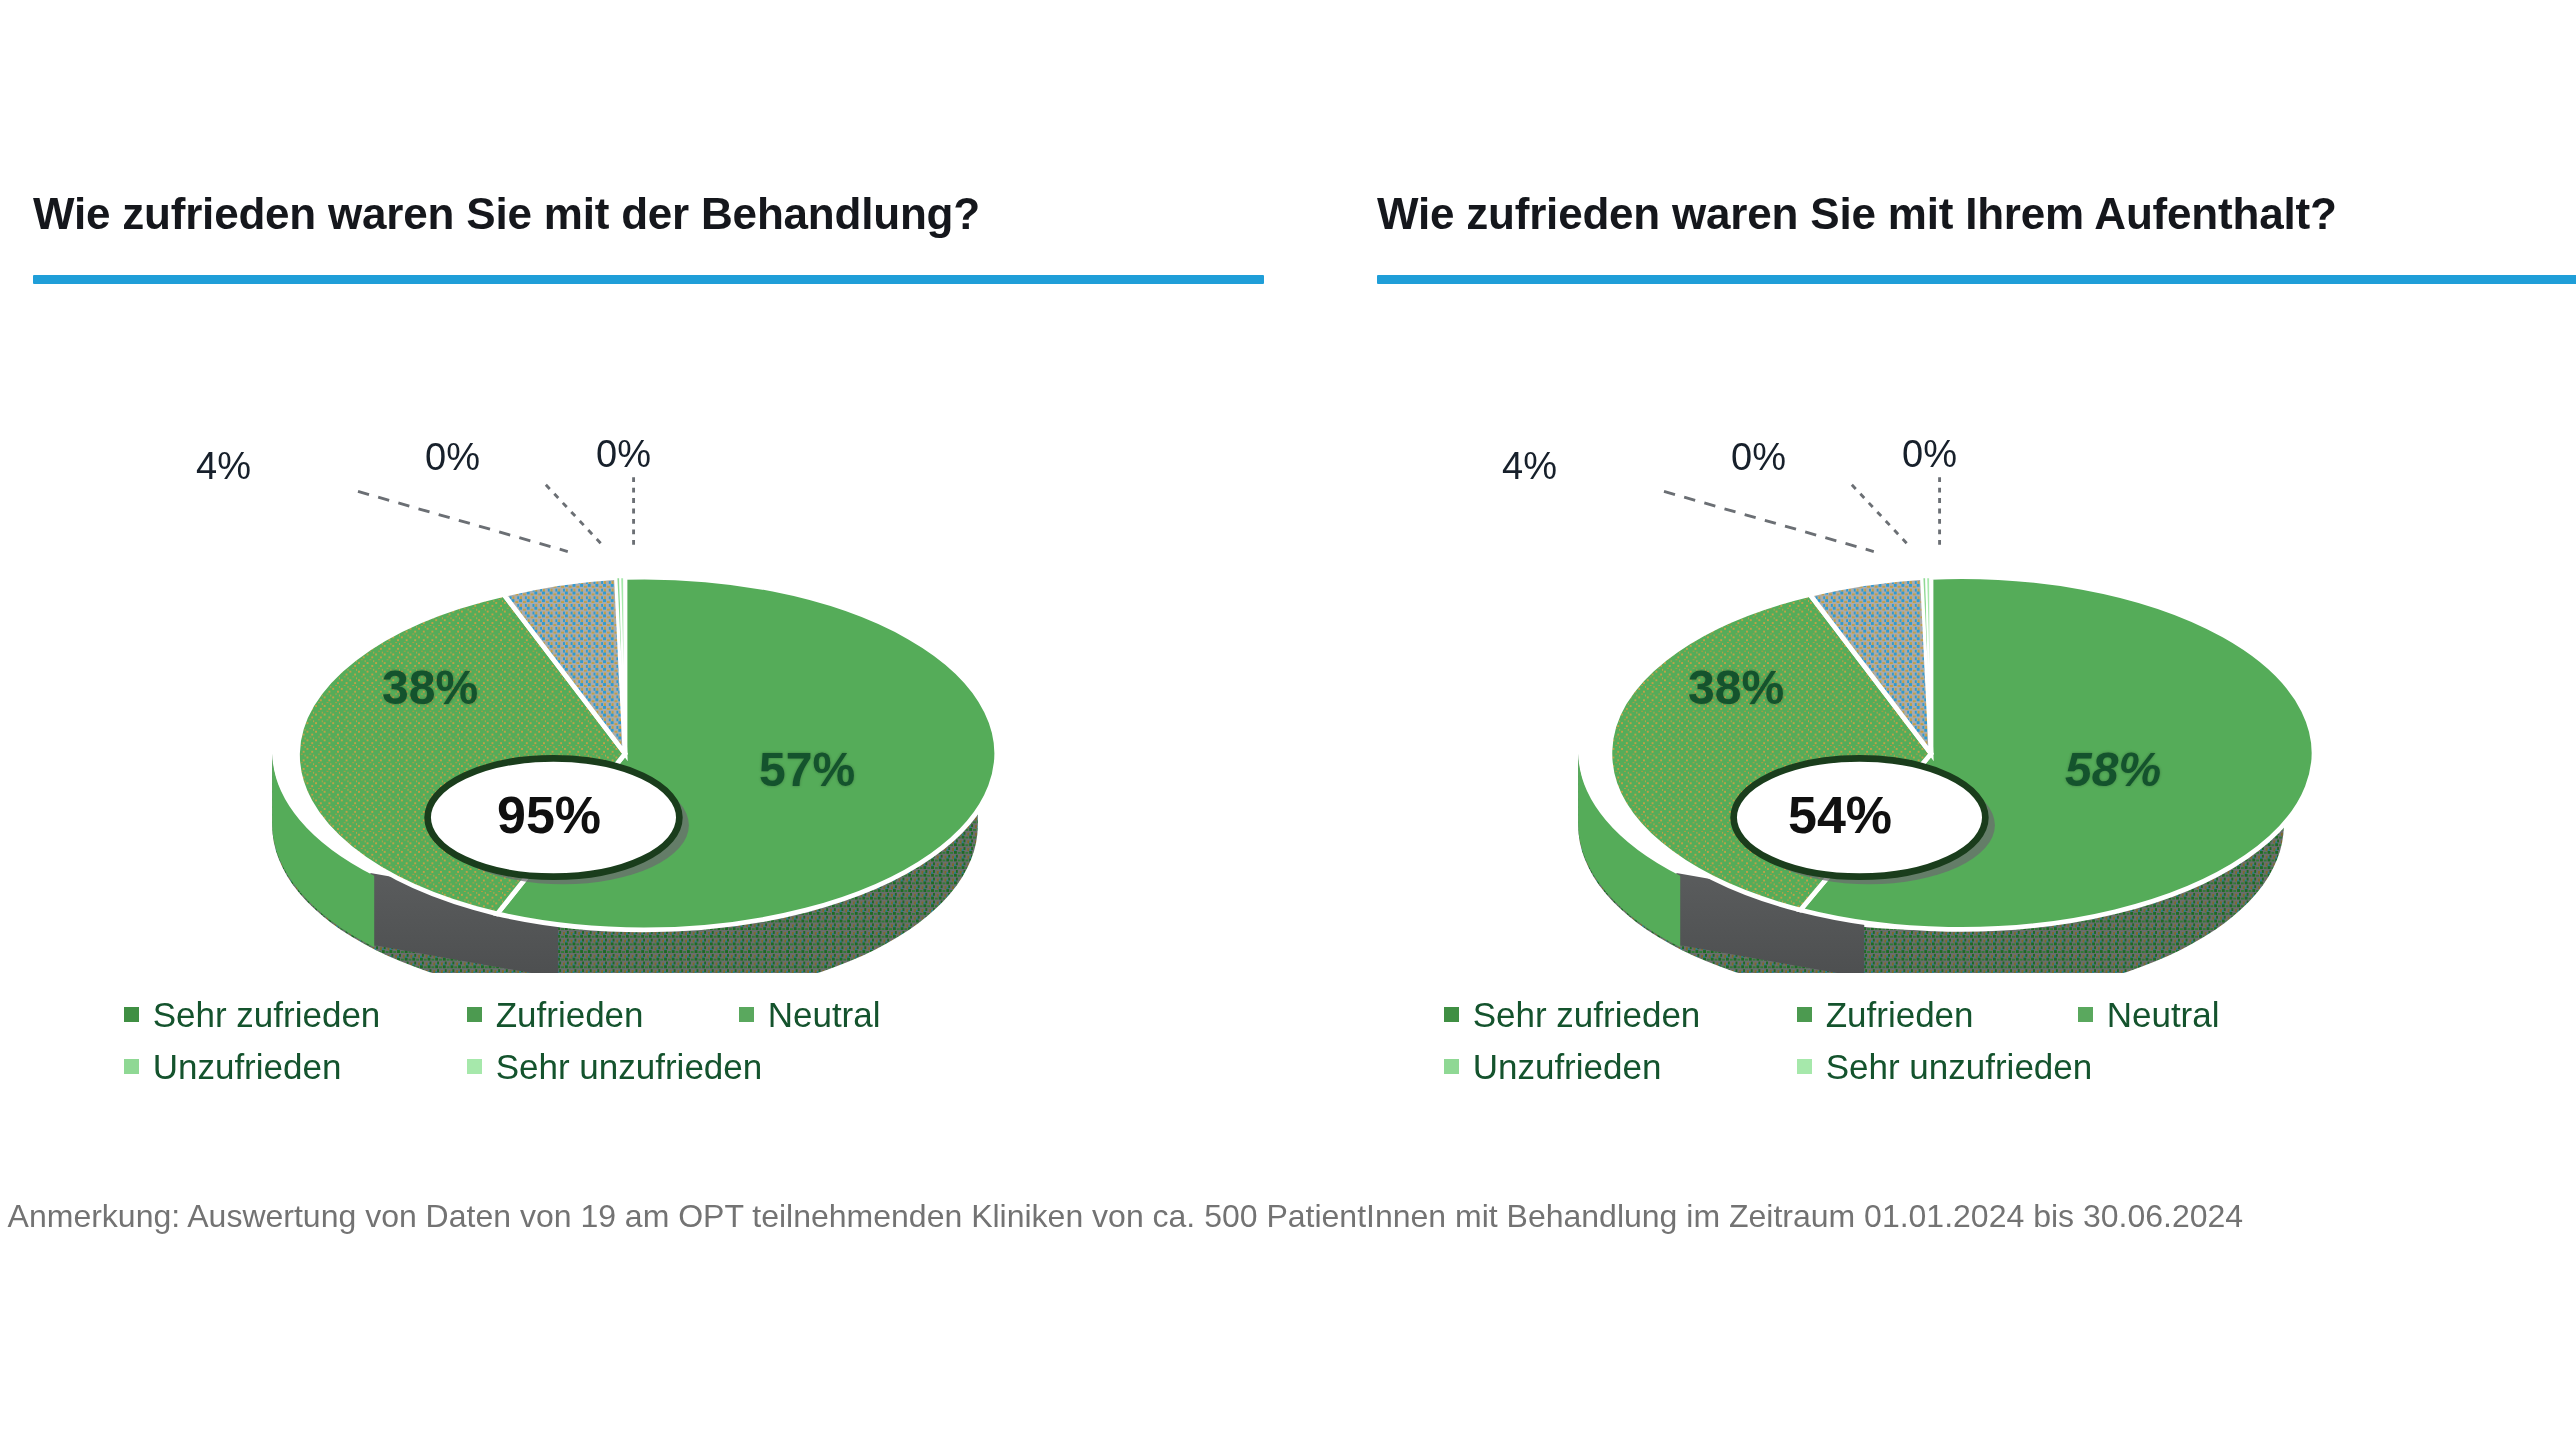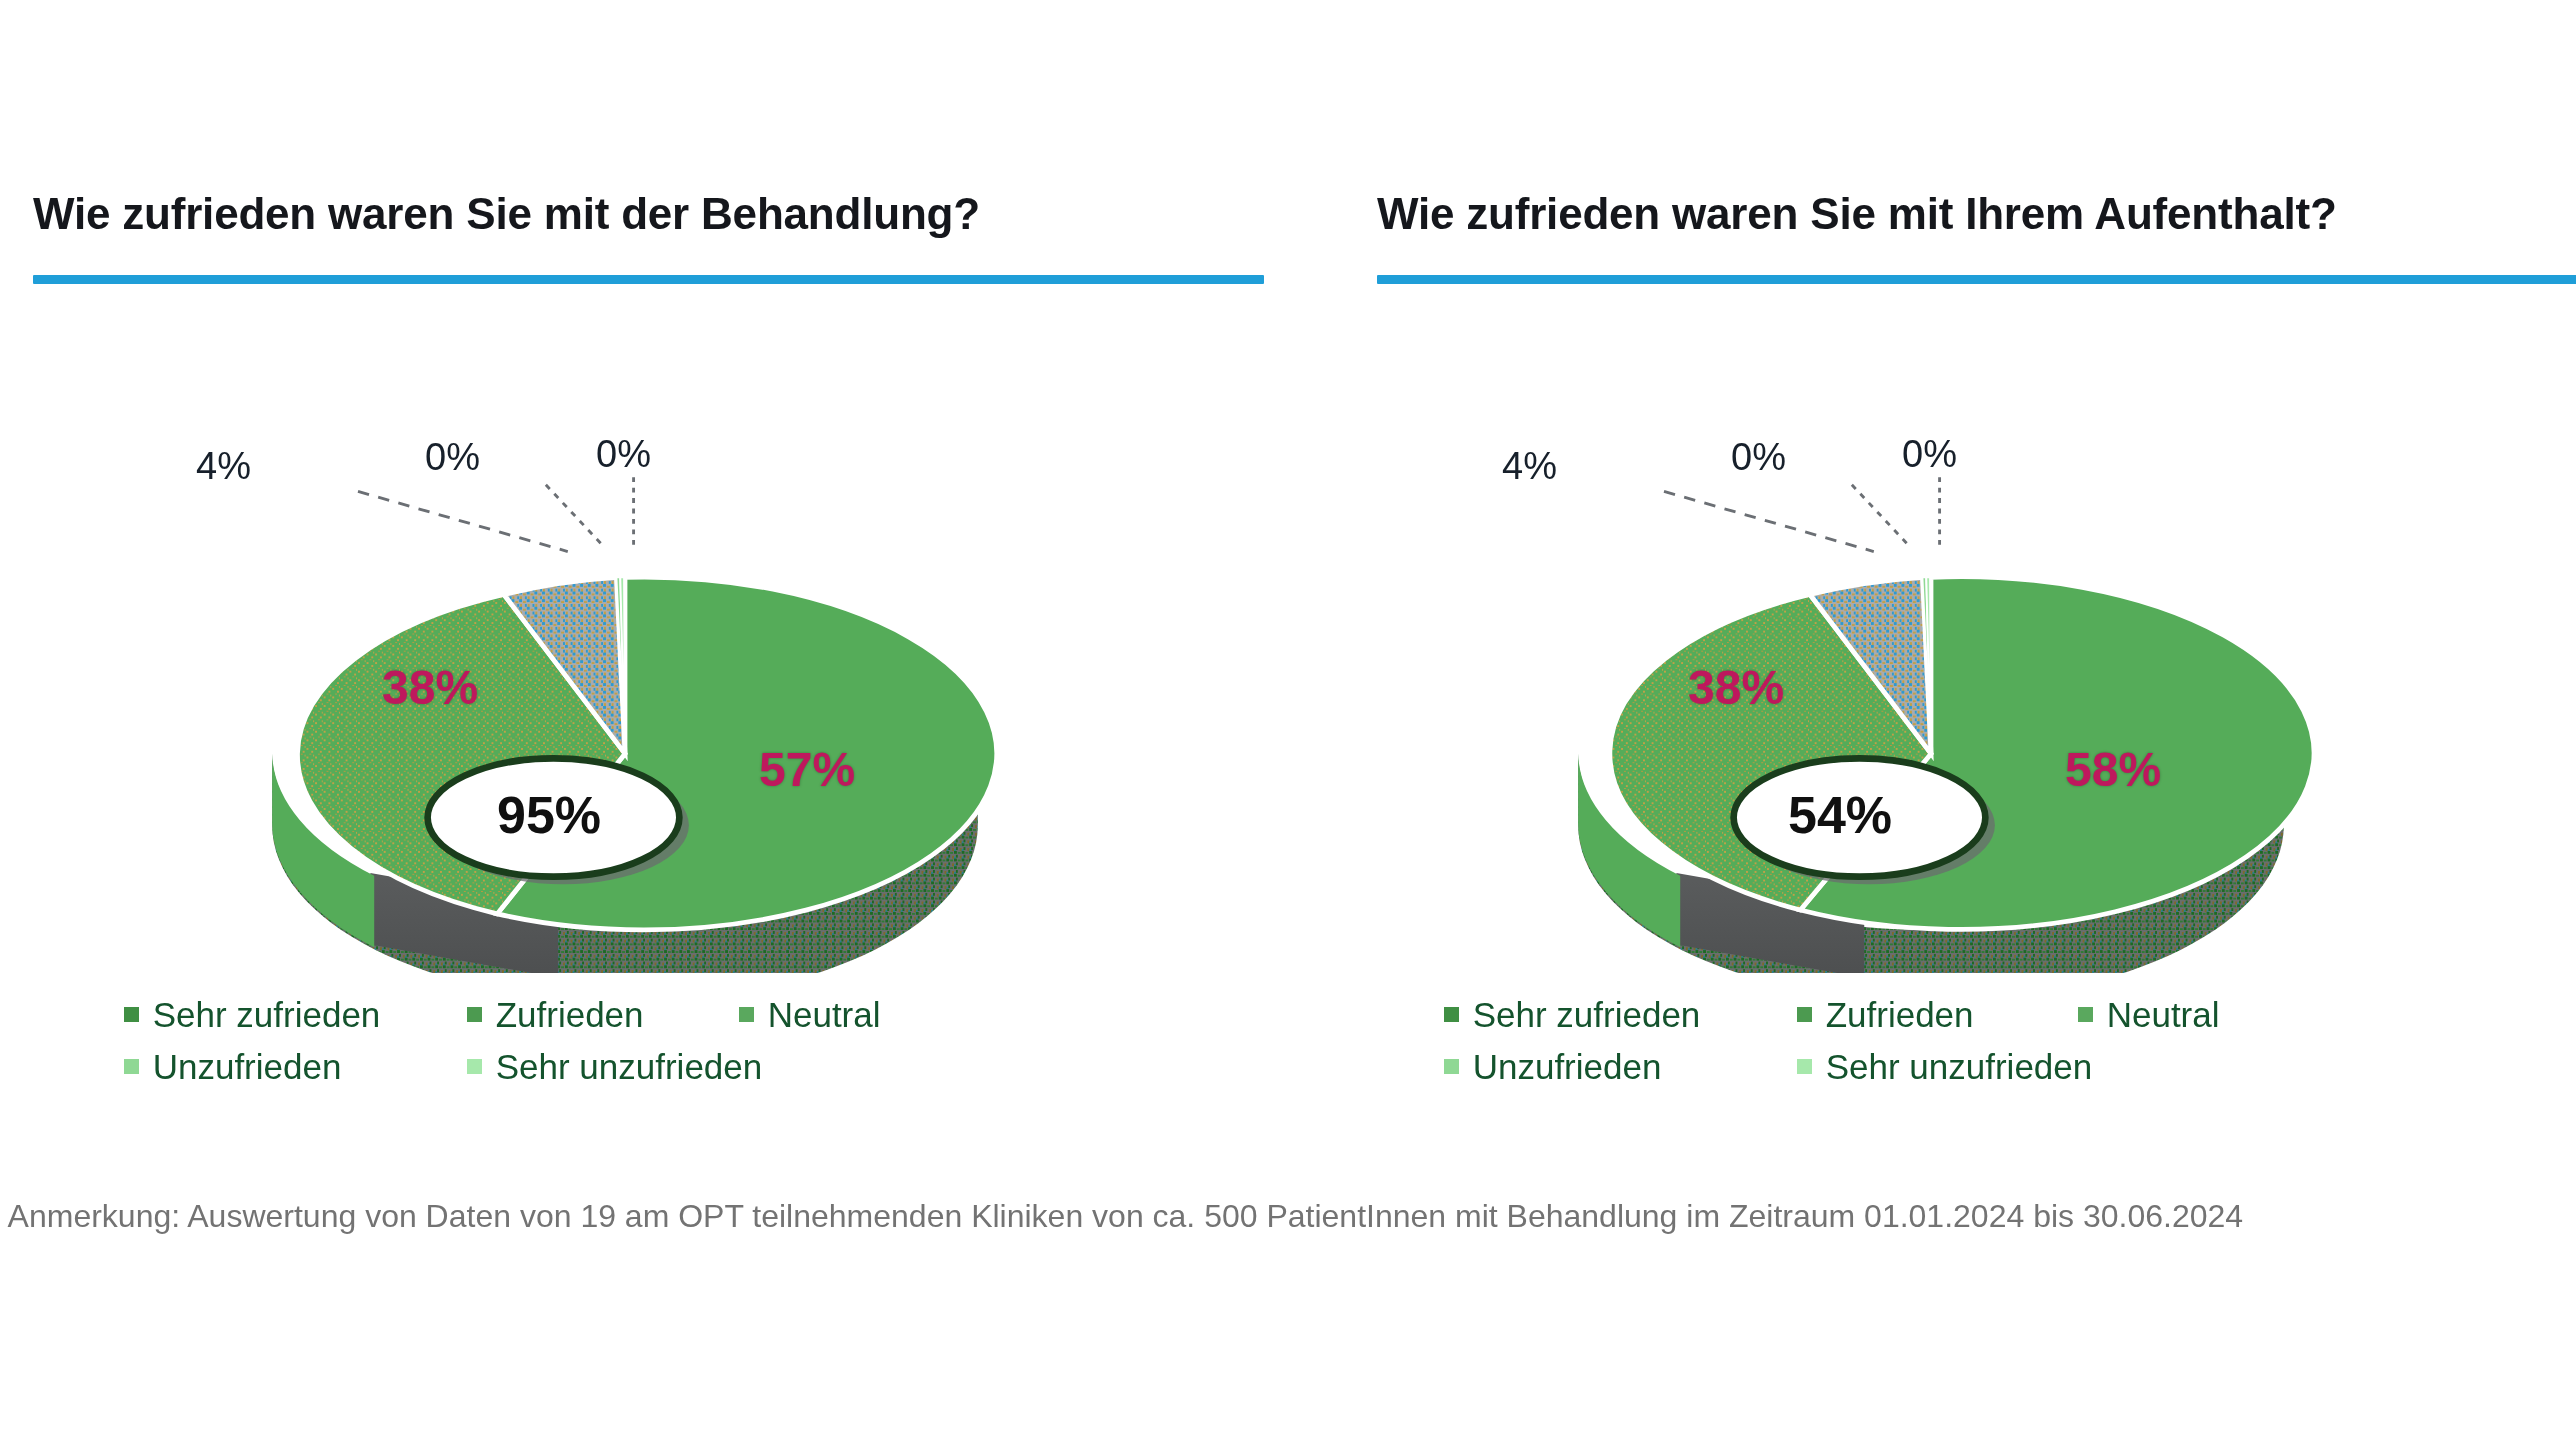--- a/index.html
+++ b/index.html
@@ -43,21 +43,21 @@
   .chart-area{position:absolute;top:382px;left:0;width:100%;height:592px;}
 
   .pie-wrap{position:absolute;left:229px;top:57px;width:792px;height:534px;}
   #panel-right .pie-wrap{left:191px;top:57px;}
 
   .pie-svg{position:absolute;left:0;top:0;}
 
   
   .slice-label{
     position:absolute;
-    color:#be185d;
+    color:#14532d;
     font-weight:bold;
     font-size:48px;
     text-shadow:0 0 2.9px rgba(0,0,0,.30);
     white-space:nowrap;
   }
   .callout-label{
     position:absolute;
     color:#17202b;
     font-size:38px;
     font-weight:normal;
@@ -283,21 +283,21 @@
             <path d="M 332,48 L 392,112" stroke-dasharray="6 7"></path>
             <path d="M 424,40 L 424,112" stroke-dasharray="5 6"></path>
           </g>
 
           <g>
             <ellipse cx="350" cy="405" rx="132" ry="62" fill="#6a6d6e" opacity="0.75"></ellipse>
             <ellipse cx="340" cy="397" rx="132" ry="62" fill="#ffffff" stroke="#1a3d1c" stroke-width="7"></ellipse>
           </g>
         </svg>
 
-        <div class="slice-label" style="left:530px;top:303px;">58%</div>
+        <div class="slice-label" style="left:530px;top:303px;font-style:italic;">58%</div>
         <div class="slice-label" style="left:153px;top:221px;">38%</div>
 
         <div class="callout-label" style="left:-33px;top:5.7px;">4%</div>
         <div class="callout-label" style="left:196px;top:-2.9px;">0%</div>
         <div class="callout-label" style="left:367px;top:-5.7px;">0%</div>
 
         <div class="center-badge-text" style="left:253px;top:346px;">54%</div>
       </div>
     </div>
 

